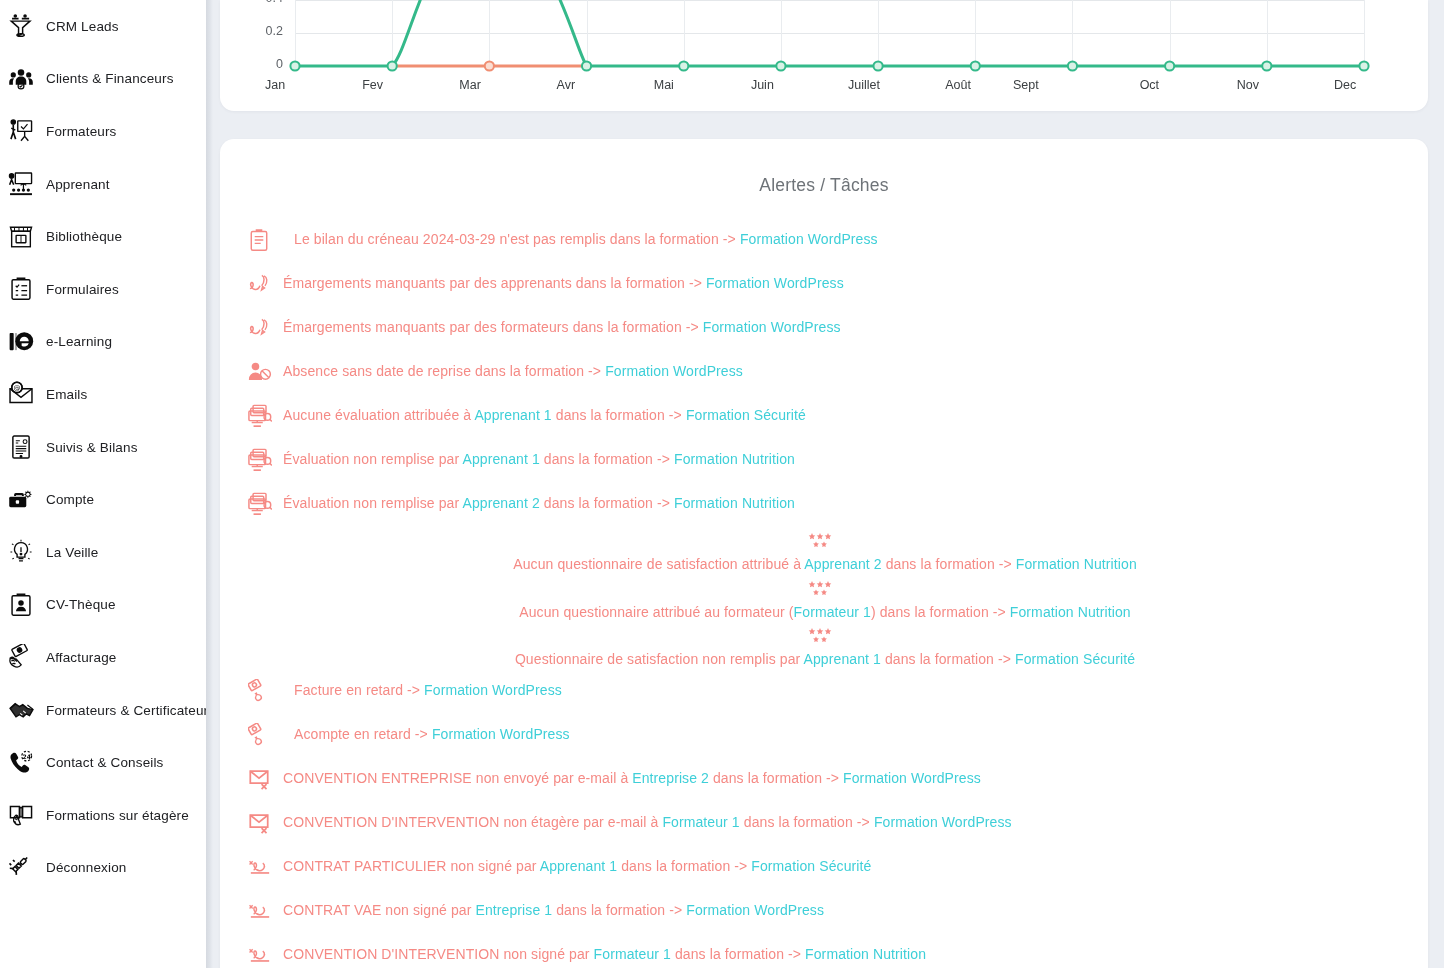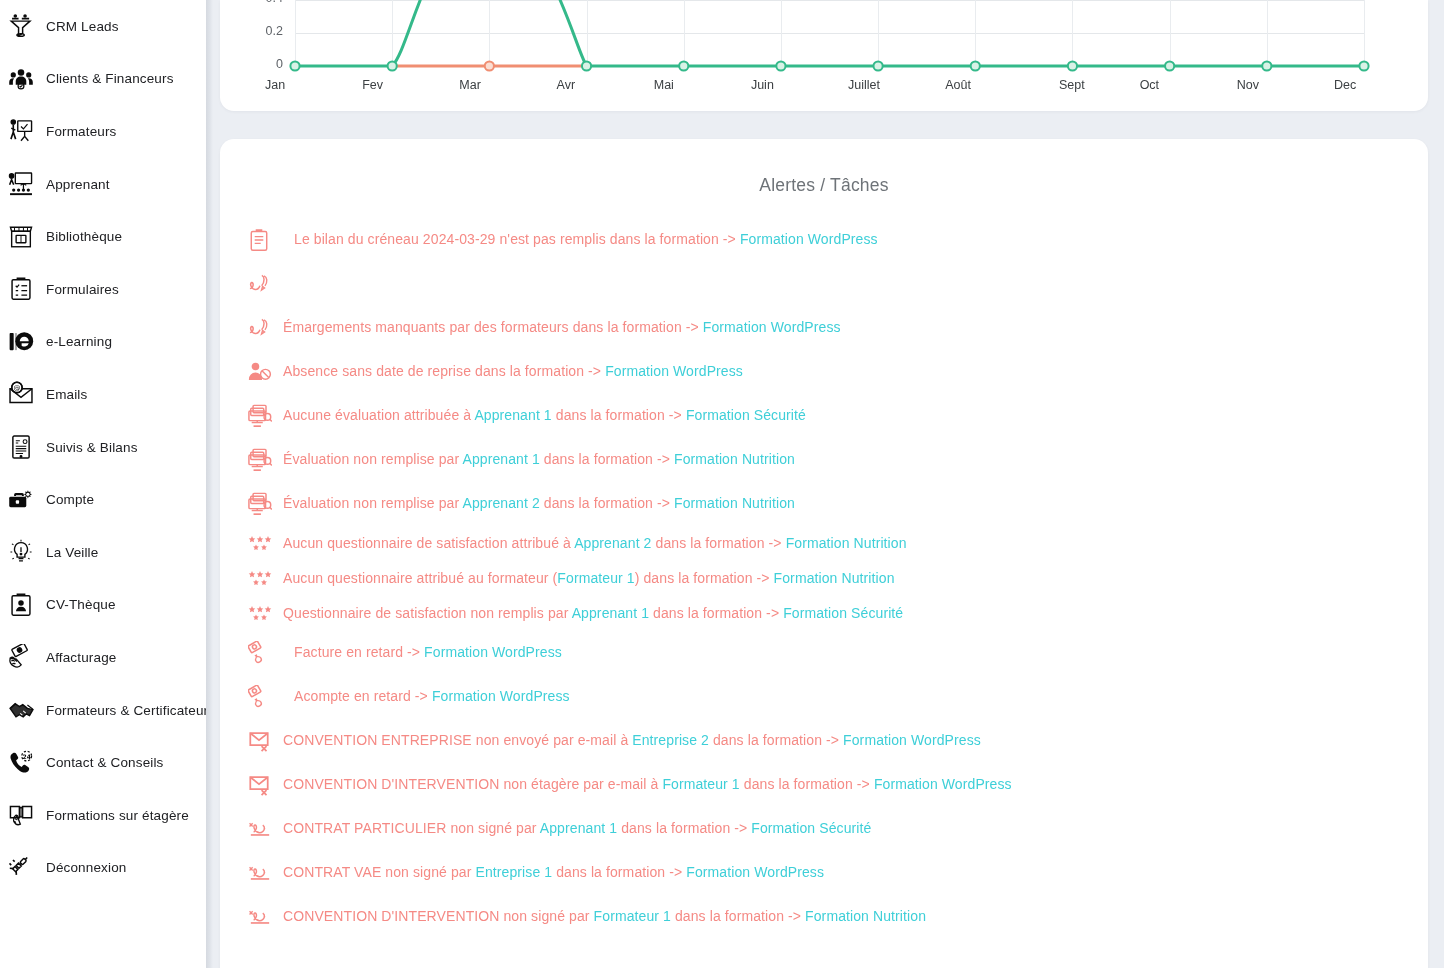--- a/index.html
+++ b/index.html
@@ -93,21 +93,21 @@
     font-weight: 400;
   }
   #alerts-list { margin-top: 22px; }
 
   .alert-row {
     display: flex;
     align-items: center;
     min-height: 44px;
     padding-left: 2px;
   }
-  .alert-row.tight { min-height: 35px; }
+  .alert-row.tight { min-height: 35px; flex-direction: column; }
   .alert-icon {
     width: 30px; min-width: 30px; height: 30px;
     margin-right: 5px;
     display: flex; align-items: center; justify-content: flex-start;
   }
   .alert-icon.pad { margin-right: 16px; }
   .alert-text {
     font-size: 14px;
     color: #f58a85;
     letter-spacing: .1px;
@@ -369,21 +369,21 @@
           <div class="yt" style="left: 23px; top: 24px;">0.2</div>
           <div class="yt" style="left: 23px; top: -9px;">0.4</div>
           <div class="xt" style="left: 45px;">Jan</div>
           <div class="xt" style="left: 142.182px;">Fev</div>
           <div class="xt" style="left: 239.364px;">Mar</div>
           <div class="xt" style="left: 336.545px;">Avr</div>
           <div class="xt" style="left: 433.727px;">Mai</div>
           <div class="xt" style="left: 530.909px;">Juin</div>
           <div class="xt" style="left: 628.091px;">Juillet</div>
           <div class="xt" style="left: 725.273px;">Août</div>
-          <div class="xt" style="left: 839px;">Sept</div>
+          <div class="xt" style="left: 793px;">Sept</div>
           <div class="xt" style="left: 919.636px;">Oct</div>
           <div class="xt" style="left: 1016.82px;">Nov</div>
           <div class="xt" style="left: 1114px;">Dec</div>
           <svg width="1208" height="111" style="position: absolute; left: 0px; top: 0px;">
             <polyline points="172.1818181818182,66 269.3636363636364,66 366.54545454545456,66" fill="none" stroke="#f08e72" stroke-width="3" stroke-linecap="round"></polyline>
             <path d="M75,66 L172.1818181818182,66 C190.1818181818182,48 206.1818181818182,-60 265.3636363636364,-95 L277.3636363636364,-95 C336.54545454545456,-40 354.54545454545456,46 366.54545454545456,66 L1144,66" fill="none" stroke="#34b98a" stroke-width="3" stroke-linecap="round"></path>
             <circle cx="75" cy="66" r="4.6" fill="#d9f2e6" stroke="#34b98a" stroke-width="2"></circle>
             <circle cx="172.1818181818182" cy="66" r="4.6" fill="#d9f2e6" stroke="#34b98a" stroke-width="2"></circle>
             <circle cx="366.54545454545456" cy="66" r="4.6" fill="#d9f2e6" stroke="#34b98a" stroke-width="2"></circle>
             <circle cx="463.72727272727275" cy="66" r="4.6" fill="#d9f2e6" stroke="#34b98a" stroke-width="2"></circle>
@@ -414,20 +414,21 @@
           </div>
           <div class="alert-row">
             <span class="alert-icon" style="color: rgb(245, 138, 133);">
               <svg width="24" height="22" viewBox="0 0 26 24" fill="none" stroke="currentColor" stroke-width="1.7">
                 <path d="M2 17c1.8 0 3-1.4 3.4-3.2.4-1.9-.3-3.6-1.6-3.3-1.2.3-1.3 2.4-.4 4.2C4.3 16.6 6 18 8.2 18c2.6 0 4-2 4.7-4"></path>
                 <path d="M15 2.5c1.6.8 2.4 2.6 2.4 4.6 0 2.6-1 5-2.6 6.8" stroke-width="1.6"></path>
                 <path d="M17.4 3.2c1.6.6 2.8 2.3 3 4.3.2 2.4-.6 4.8-2 6.6" stroke-width="1.5"></path>
                 <path d="M15.8 14.6l-1.2 4 3.4-2.2z" stroke-width="1.5"></path>
               </svg>
             </span>
+            <span class="alert-text"><span>Émargements manquants par des apprenants dans la formation -&gt;</span><span class="lnk"> Formation WordPress</span></span>
           </div>
           <div class="alert-row">
             <span class="alert-icon" style="color: rgb(245, 138, 133);">
               <svg width="24" height="22" viewBox="0 0 26 24" fill="none" stroke="currentColor" stroke-width="1.7">
                 <path d="M2 17c1.8 0 3-1.4 3.4-3.2.4-1.9-.3-3.6-1.6-3.3-1.2.3-1.3 2.4-.4 4.2C4.3 16.6 6 18 8.2 18c2.6 0 4-2 4.7-4"></path>
                 <path d="M15 2.5c1.6.8 2.4 2.6 2.4 4.6 0 2.6-1 5-2.6 6.8" stroke-width="1.6"></path>
                 <path d="M17.4 3.2c1.6.6 2.8 2.3 3 4.3.2 2.4-.6 4.8-2 6.6" stroke-width="1.5"></path>
                 <path d="M15.8 14.6l-1.2 4 3.4-2.2z" stroke-width="1.5"></path>
               </svg>
             </span>

